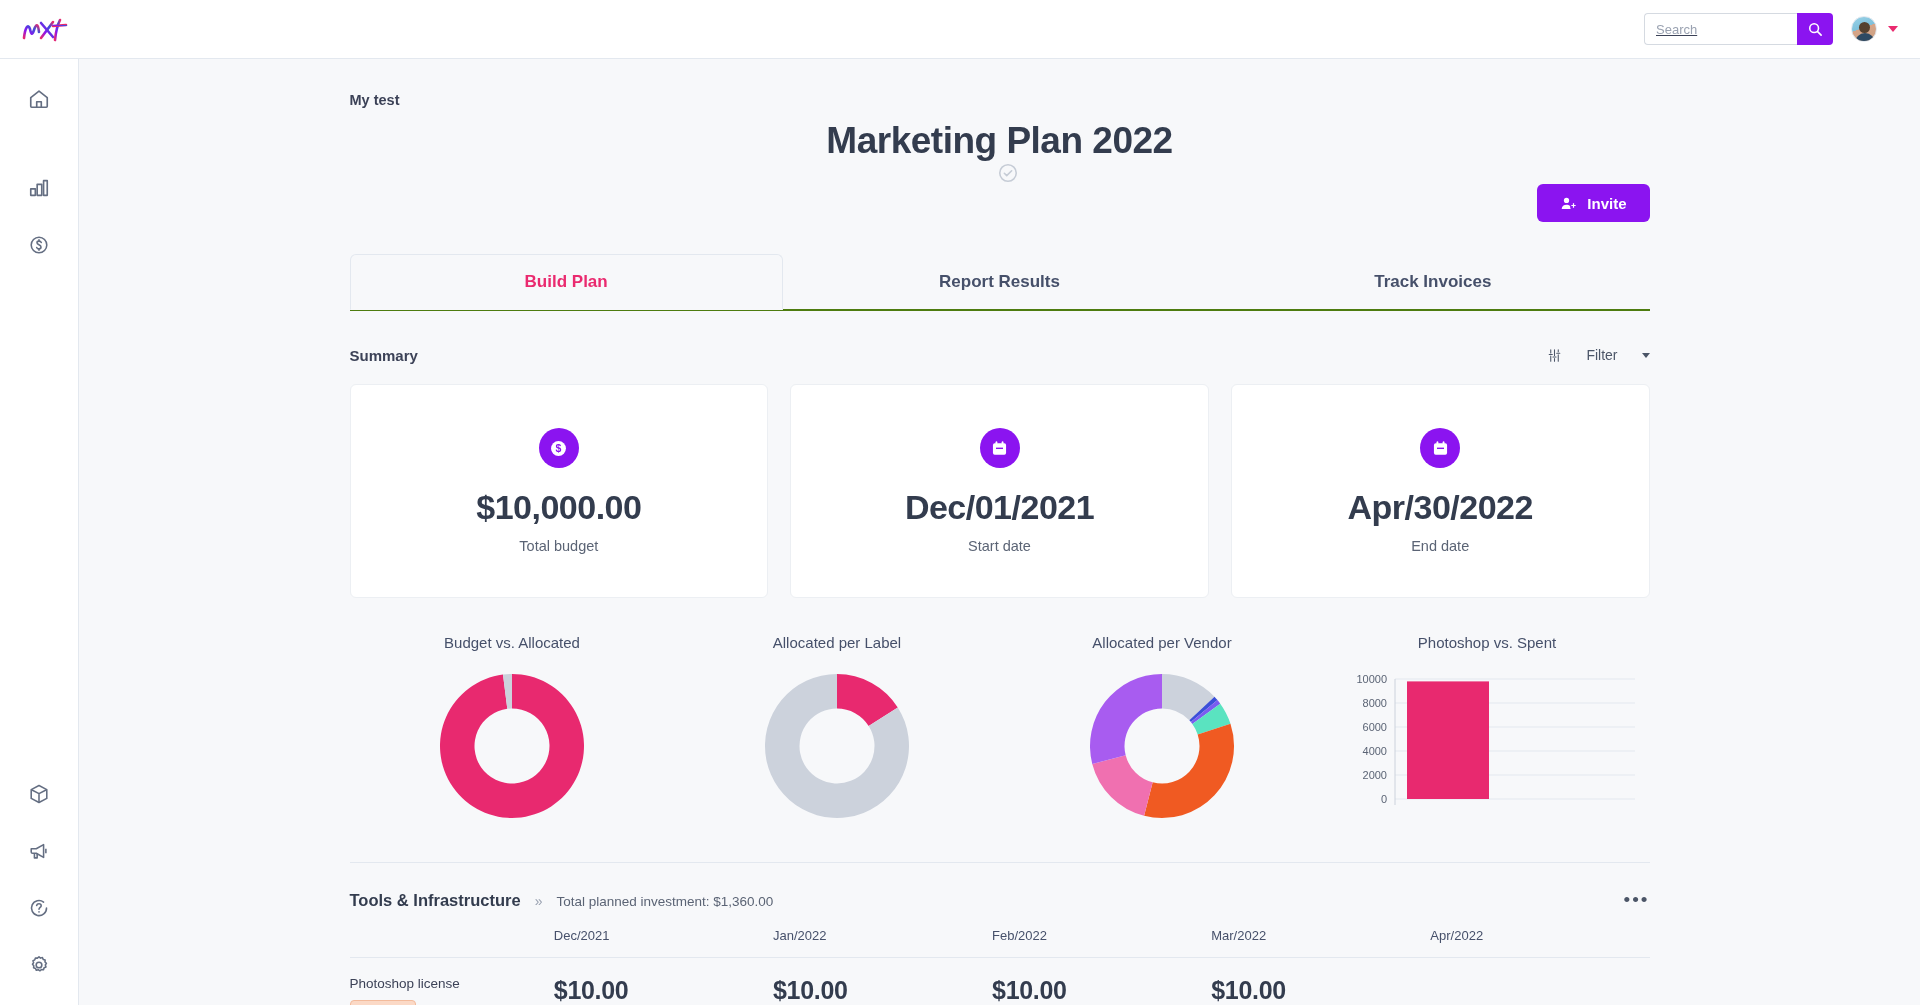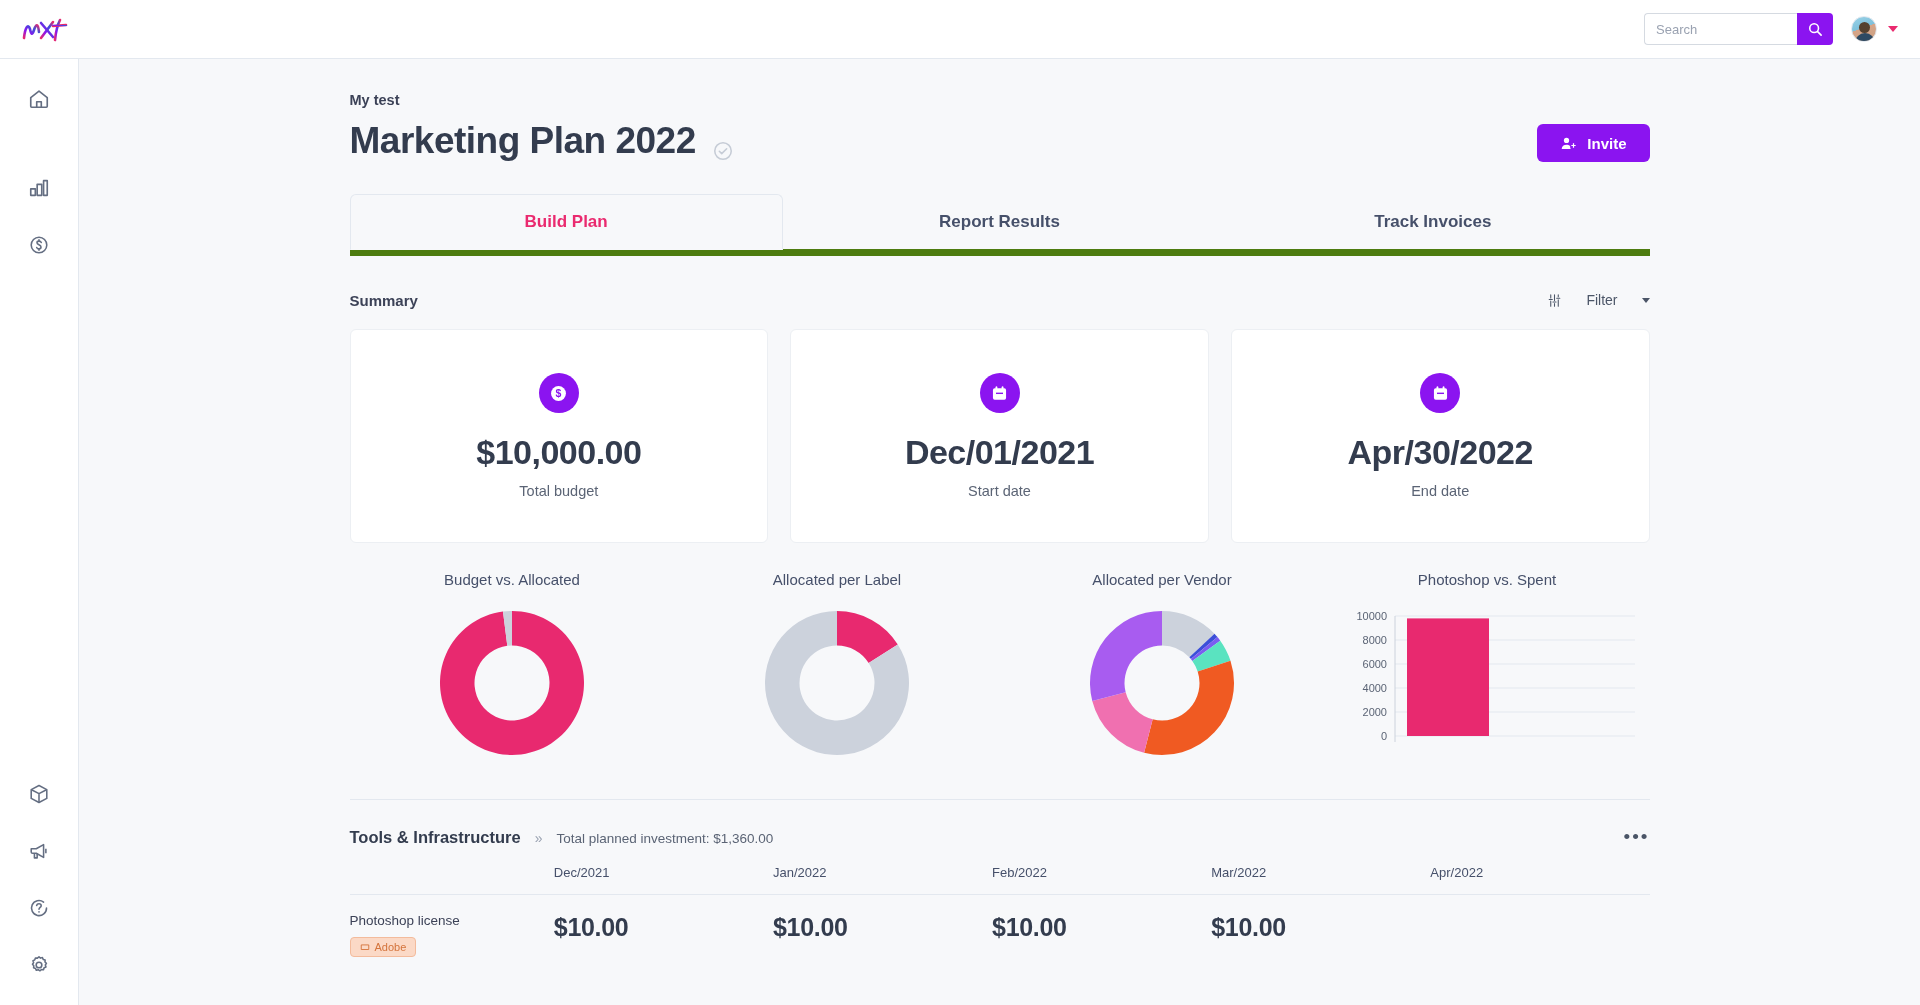--- a/index.html
+++ b/index.html
@@ -20,21 +20,21 @@
   }
   .logo {
     margin-left: 18px; width: 56px; height: 34px;
     display: flex; align-items: center; justify-content: center;
   }
   .logo svg { display:block; }
   .topbar-right {
     margin-left: auto; margin-right: 22px;
     display: flex; align-items: center; gap: 0;
   }
-  .search-wrap { display: flex; align-items: center; height: 32px; }
+  .search-wrap { display: flex; align-items: center; height: 32px; text-decoration: underline; }
   .search-input {
     width: 153px; height: 32px;
     border: 1px solid #d5dae1; border-right: none;
     border-radius: 4px 0 0 4px;
     padding: 0 11px; font-size: 13px; color: #5b6475;
     background: #fff; outline: none;
     font-family: "Liberation Sans", sans-serif;
   }
   .search-input::placeholder { color: #9aa2b1; }
   .search-btn {
@@ -80,33 +80,33 @@
     box-shadow: 0 1px 5px rgba(40,50,70,.18);
     display: flex; align-items: center; justify-content: center;
     color: #9aa2b1; font-size: 13px; cursor: pointer; z-index: 18;
   }
 
   
   .main { position: absolute; top: 59px; left: 79px; width: 1841px; height: 946px; background: #f7f8fa; }
   .content { width: 1300px; margin: 0 auto; padding-top: 33px; position: relative; }
 
   .breadcrumb { font-size: 14.5px; font-weight: 700; color: #3c4257; }
-  .title-row { display: flex; align-items: flex-end; margin-top: 12px; }
+  .title-row { display: flex; align-items: center; margin-top: 12px; flex-direction: column; }
   .page-title { font-size: 37px; font-weight: 800; color: #333c4e; letter-spacing: -.5px; }
   .verified-icon { margin-left: 16px; color: #c6ccd6; display: flex; }
   .invite-btn {
     margin-left: auto; background: #8b14f0; color: #fff; border: none;
     border-radius: 6px; height: 38px; padding: 0 23px;
     display: flex; align-items: center; gap: 10px;
     font-size: 15px; font-weight: 700; cursor: pointer;
     font-family: "Liberation Sans", sans-serif;
   }
 
   
-  .tabs { display: flex; margin-top: 32px; border-bottom: 7px solid #4d7c0f; justify-content: space-between; }
+  .tabs { display: flex; margin-top: 32px; border-bottom: 2px solid #4d7c0f; justify-content: space-between; }
   .tab {
     flex: 1; text-align: center; padding: 17px 0 16px;
     font-size: 17px; font-weight: 700; color: #46506a; cursor: pointer;
     border: 1px solid transparent;
   }
   .tab.active {
     color: #ea2a6f; background: #f7f8fa;
     border: 1px solid #e3e8ef; border-bottom: 1px solid #f7f8fa;
     border-radius: 6px 6px 0 0; margin-bottom: -1px;
   }
@@ -130,21 +130,21 @@
     align-items: center; justify-content: center;
   }
   .card-icon {
     width: 40px; height: 40px; border-radius: 50%; background: #8b14f0;
     display: flex; align-items: center; justify-content: center; margin-bottom: 20px;
   }
   .card-value { font-size: 34px; font-weight: 700; color: #333c4e; letter-spacing: -.5px; }
   .card-label { font-size: 14.5px; color: #5b6475; margin-top: 11px; }
 
   
-  .charts { display: flex; margin-top: 28px; }
+  .charts { display: flex; margin-top: 36px; }
   .chart-col { flex: 1; display: flex; flex-direction: column; align-items: center; }
   .chart-title { font-size: 15px; color: #46506a; margin-bottom: 20px; }
   .donut { width: 150px; height: 150px; }
   .barchart { width: 300px; height: 150px; }
 
   .divider { border-top: 1px solid #e3e8ef; margin-top: 41px; }
 
   
   .section-head { display: flex; align-items: baseline; margin-top: 27px; }
   .section-title { font-size: 16.5px; font-weight: 700; color: #333c4e; }

